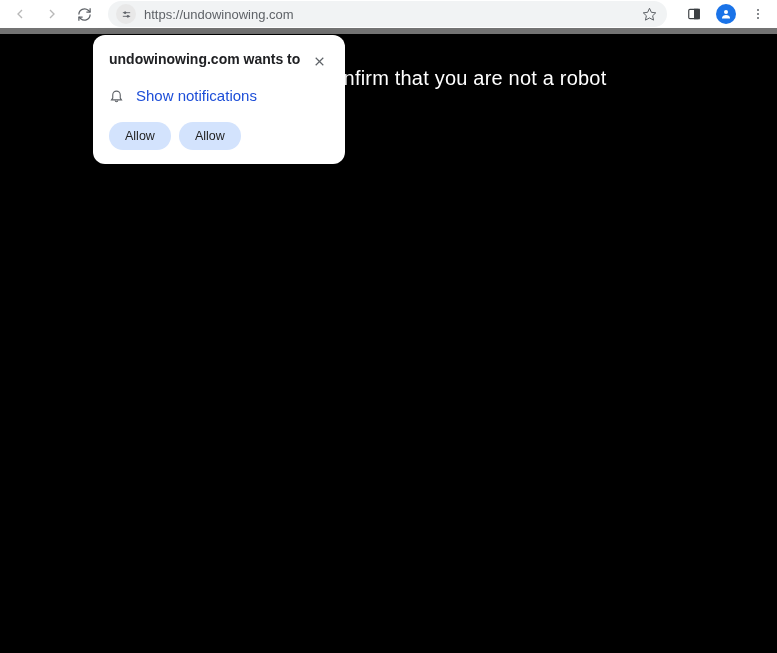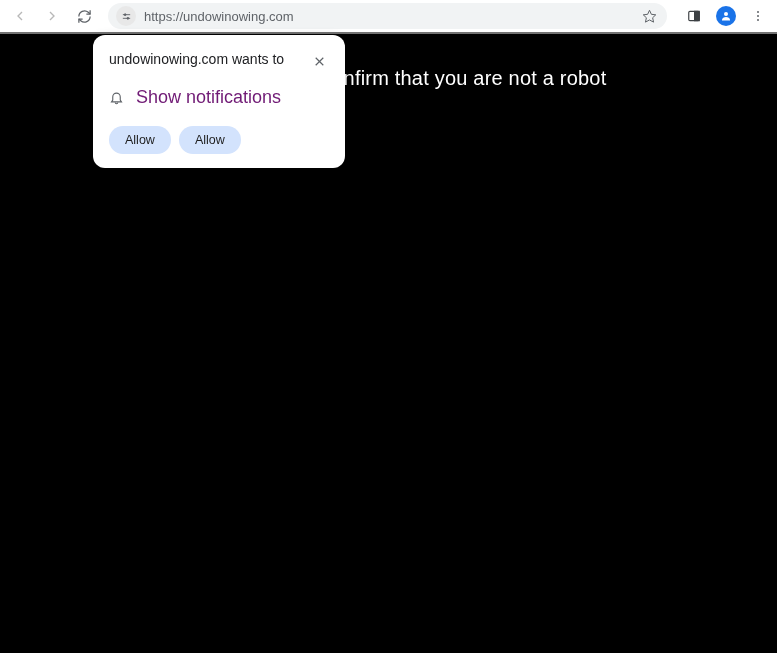--- a/index.html
+++ b/index.html
@@ -6,21 +6,21 @@
     body { width: 777px; height: 653px; background: #fff; overflow: hidden; position: relative; }
 
     
     .toolbar {
       height: 34px;
       background: #fff;
       display: flex;
       align-items: center;
       padding: 0 6px;
       gap: 4px;
-      border-bottom: 2px solid #737373;
+      border-bottom: 6px solid #737373;
     }
     .nav-btn {
       width: 28px; height: 28px;
       display: flex; align-items: center; justify-content: center;
       border-radius: 50%;
       cursor: pointer;
       color: #5f6368;
     }
     .nav-btn.disabled { color: #b8b8b8; cursor: default; }
 
@@ -89,36 +89,36 @@
       z-index: 10;
     }
     .bubble-header {
       display: flex;
       justify-content: space-between;
       align-items: flex-start;
     }
     .bubble-title {
       font-size: 14px;
       color: #202124;
-      font-weight: 400;
+      font-weight: 700;
     }
     .bubble-close {
       width: 20px; height: 20px;
       display: flex; align-items: center; justify-content: center;
       cursor: pointer;
       color: #5f6368;
     }
     .bubble-row {
       display: flex;
       align-items: center;
       gap: 12px;
       margin-top: 16px;
     }
     .bell-icon { color: #5f6368; display:flex; align-items:center; }
-    .bubble-row-text { font-size: 18px; color: #701a75; }
+    .bubble-row-text { font-size: 15px; color: #1d4ed8; }
     .bubble-buttons {
       display: flex;
       gap: 8px;
       margin-top: 18px;
     }
     .pill-btn {
       padding: 7px 16px;
       border-radius: 18px;
       background: #d3e3fd;
       color: #1f1f1f;

